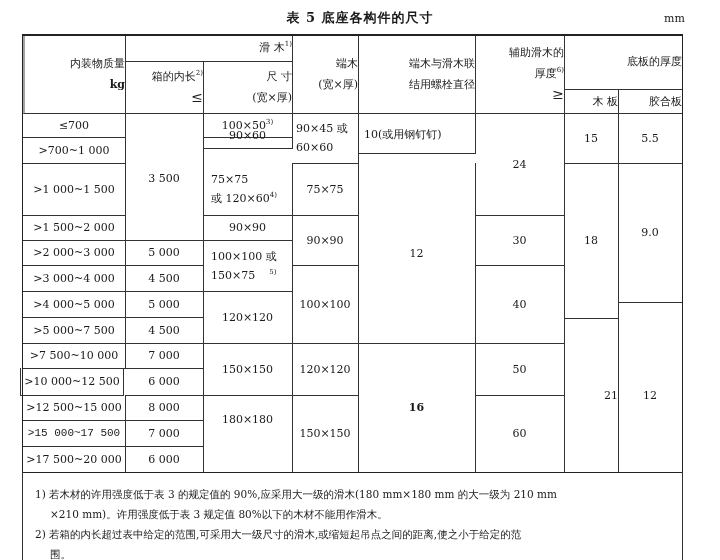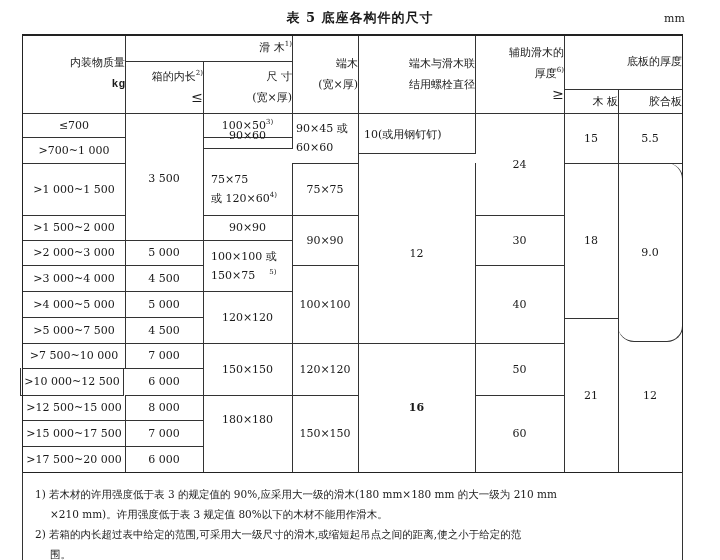--- a/index.html
+++ b/index.html
@@ -37,21 +37,21 @@
   .note {
     position: absolute; font-size: 10.5px; line-height: 20px; width: 610px;
   }
 </style>
 </head>
 <body>
 
 <div class="title">表 5  底座各构件的尺寸</div>
 <div class="unit">mm</div>
 
-<div class="cell hdr" style="left:22px;top:34px;width:104px;height:80px;border-left:1px solid #a3a3a3;font-family:Liberation Mono, monospace;">
+<div class="cell hdr" style="left:22px;top:34px;width:104px;height:80px;border-left:3px solid #a3a3a3;">
   <span>内装物质量</span>
   <span style="font-weight:bold;">kg</span>
 </div>
 <div class="cell hdr" style="left:125px;top:34px;width:168px;height:28px;">
   <span><span>滑  木</span><sup>1)</sup></span>
 </div>
 <div class="cell hdr" style="left:125px;top:61px;width:79px;height:53px;">
   <span><span>箱的内长</span><sup>2)</sup></span>
   <span style="font-size:14px;">≤</span>
 </div>
@@ -108,21 +108,21 @@
   </div>
 <div class="cell" style="left:22px;top:343px;width:104px;height:26px;border-left:1px solid #333;">
     <span>&gt;7 500~10 000</span>
   </div>
 <div class="cell" style="left:20px;top:368px;width:104px;height:28px;border-left:1px solid #333;">
     <span>&gt;10 000~12 500</span>
   </div>
 <div class="cell" style="left:22px;top:395px;width:104px;height:26px;border-left:1px solid #333;">
     <span>&gt;12 500~15 000</span>
   </div>
-<div class="cell" style="left:22px;top:420px;width:104px;height:27px;border-left:1px solid #333;">
+<div class="cell" style="left:22px;top:420px;width:104px;height:27px;border-left:1px solid #333;font-family:Liberation Mono, monospace;">
     <span>&gt;15 000~17 500</span>
   </div>
 <div class="cell" style="left:22px;top:446px;width:104px;height:27px;border-left:1px solid #333;">
     <span>&gt;17 500~20 000</span>
   </div>
 
 <div class="cell" style="left:125px;top:113px;width:79px;height:128px;justify-content:flex-start;padding-top:56px;">
     <span>3 500</span>
   </div>
 <div class="cell" style="left:125px;top:240px;width:79px;height:26px;">
@@ -225,28 +225,28 @@
 <div class="cell" style="left:475px;top:395px;width:90px;height:78px;">
     <span>60</span>
   </div>
 
 <div class="cell" style="left:564px;top:113px;width:55px;height:51px;">
     <span>15</span>
   </div>
 <div class="cell" style="left:564px;top:163px;width:55px;height:156px;">
     <span>18</span>
   </div>
-<div class="cell" style="left:564px;top:318px;width:55px;height:155px;">
+<div class="cell" style="left:564px;top:318px;width:55px;height:155px;align-items:flex-end;">
     <span>21</span>
   </div>
 
 <div class="cell" style="left:618px;top:113px;width:65px;height:51px;">
     <span>5.5</span>
   </div>
-<div class="cell" style="left:618px;top:163px;width:65px;height:179px;border-radius:16px;">
+<div class="cell" style="left:618px;top:163px;width:65px;height:140px;">
     <span>9.0</span>
   </div>
 <div class="cell" style="left:618px;top:318px;width:65px;height:155px;">
     <span>12</span>
   </div>
 
 <div class="table-frame"></div>
 
 <div class="notes-frame"></div>
 <div class="note" style="left:35px;top:484px;">1) 若木材的许用强度低于表 3 的规定值的 90%,应采用大一级的滑木(180 mm×180 mm 的大一级为 210 mm</div>

